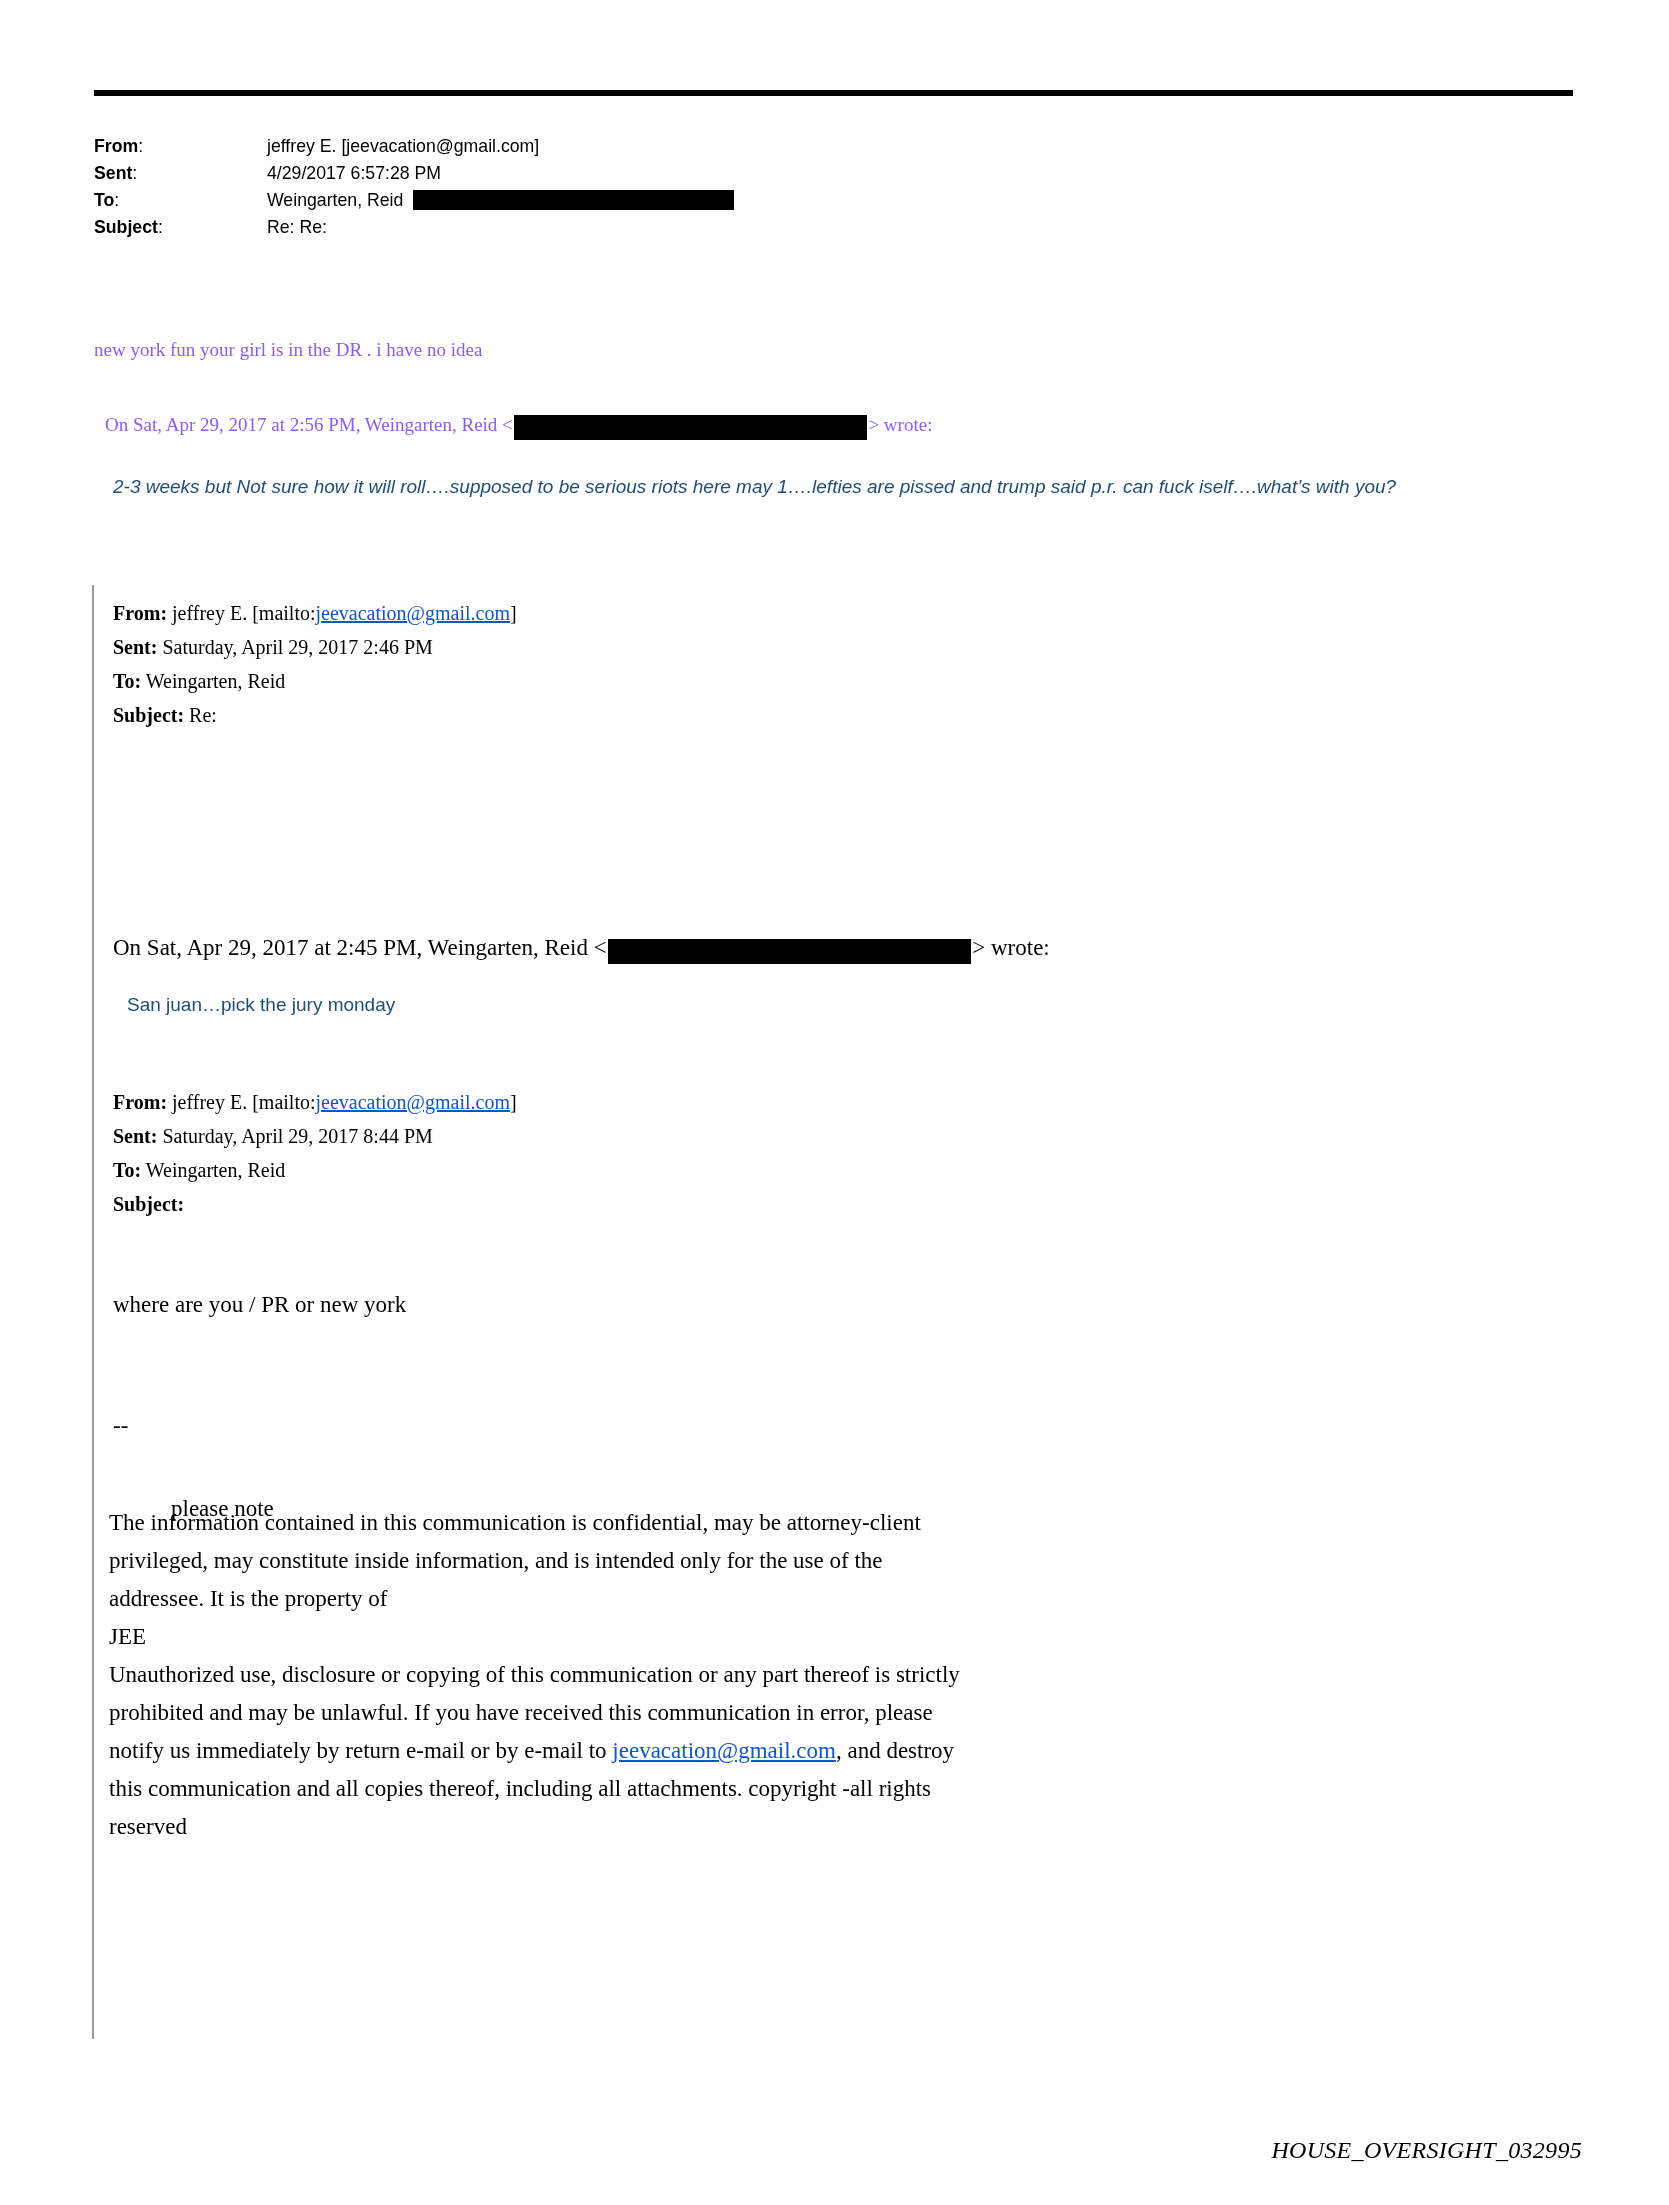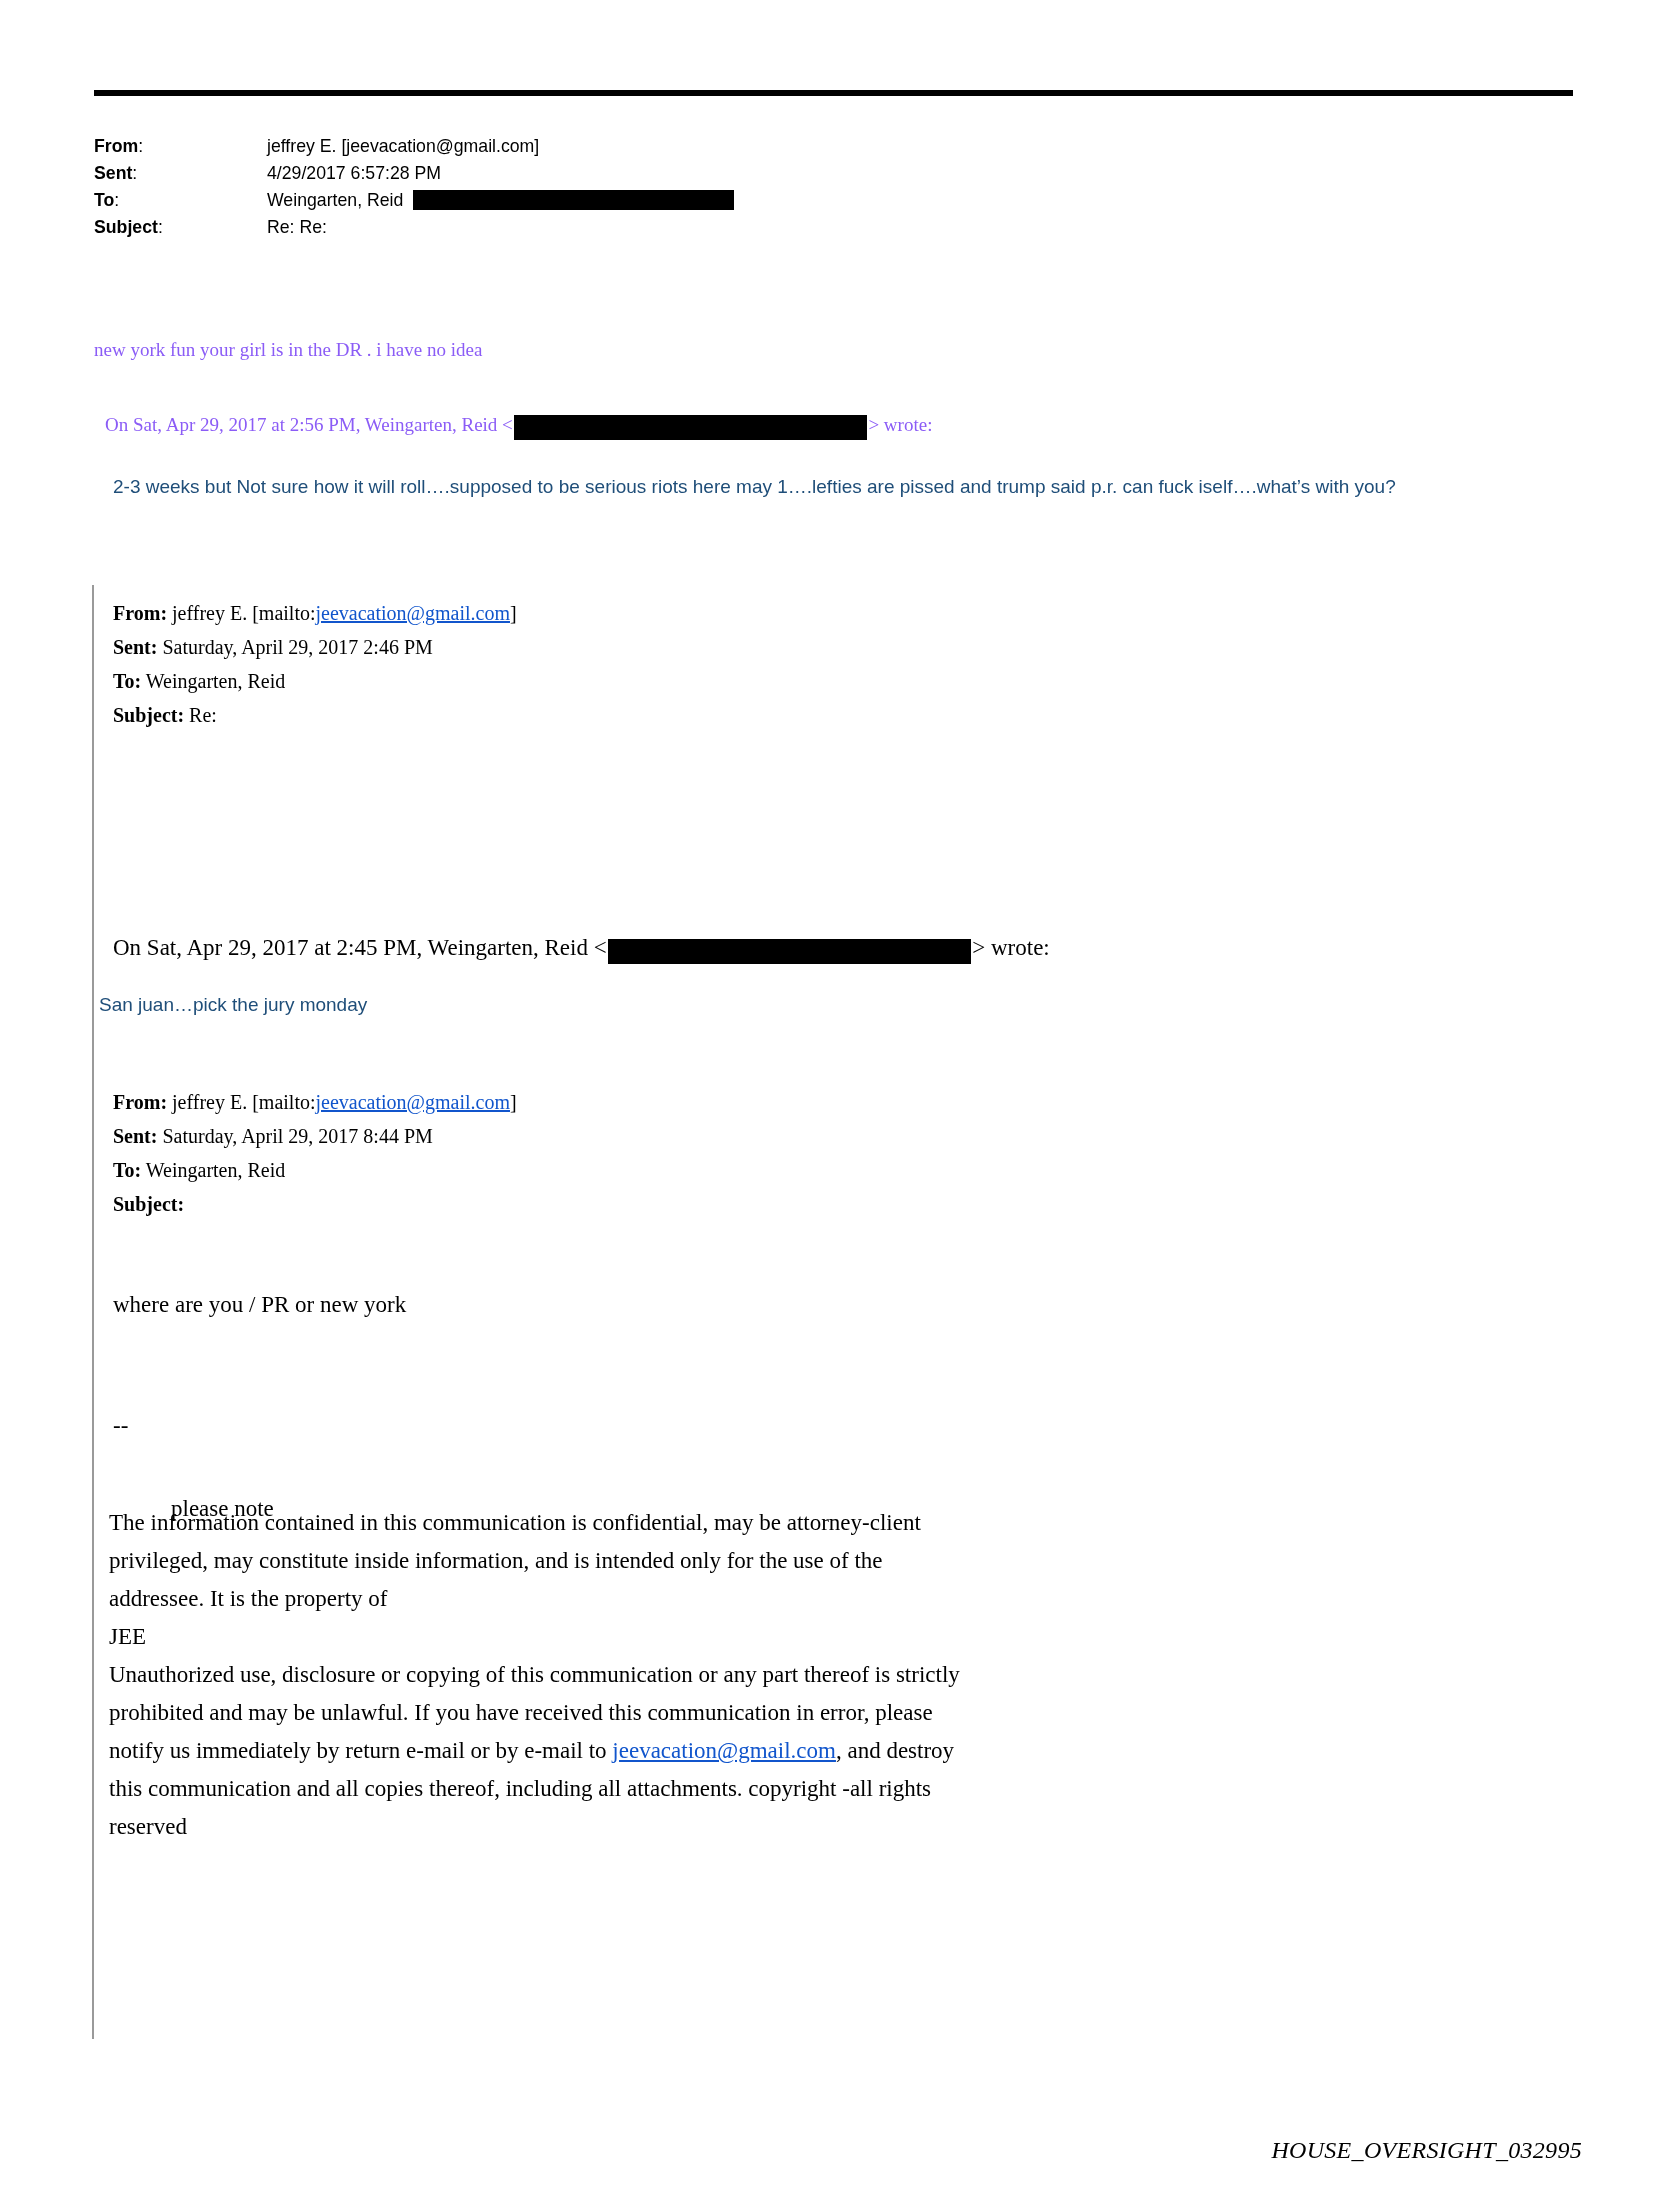--- a/index.html
+++ b/index.html
@@ -109,22 +109,22 @@
   }
 
   
   .blue-quote {
     position: absolute;
     font-family: "Liberation Sans", sans-serif;
     font-size: 19px;
     line-height: 27.5px;
     color: #1f4e79;
   }
-  .bq1 { left: 113px; top: 473px; width: 1466px; }
-  .bq2 { left: 99px; top: 991px; width: 1309px; }
+  .bq1 { left: 113px; top: 473px; width: 1466px; font-style: italic; }
+  .bq2 { left: 127px; top: 991px; width: 1309px; }
 
   
   .inner-hdr {
     position: absolute;
     font-family: Liberation Serif, serif;
     font-size: 20px;
     line-height: 34px;
     color: #000;
     white-space: nowrap;
   }

